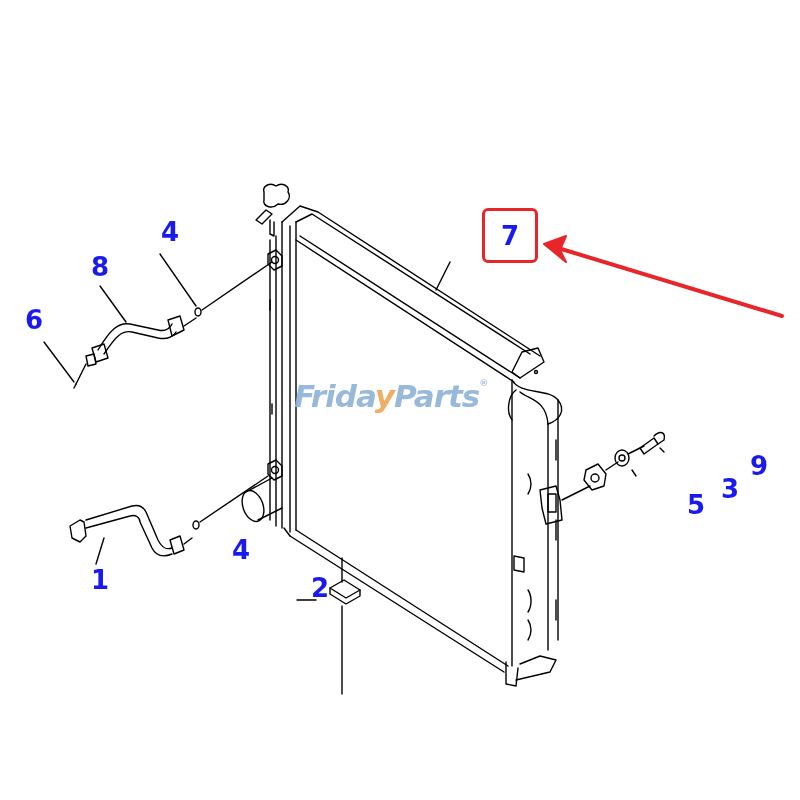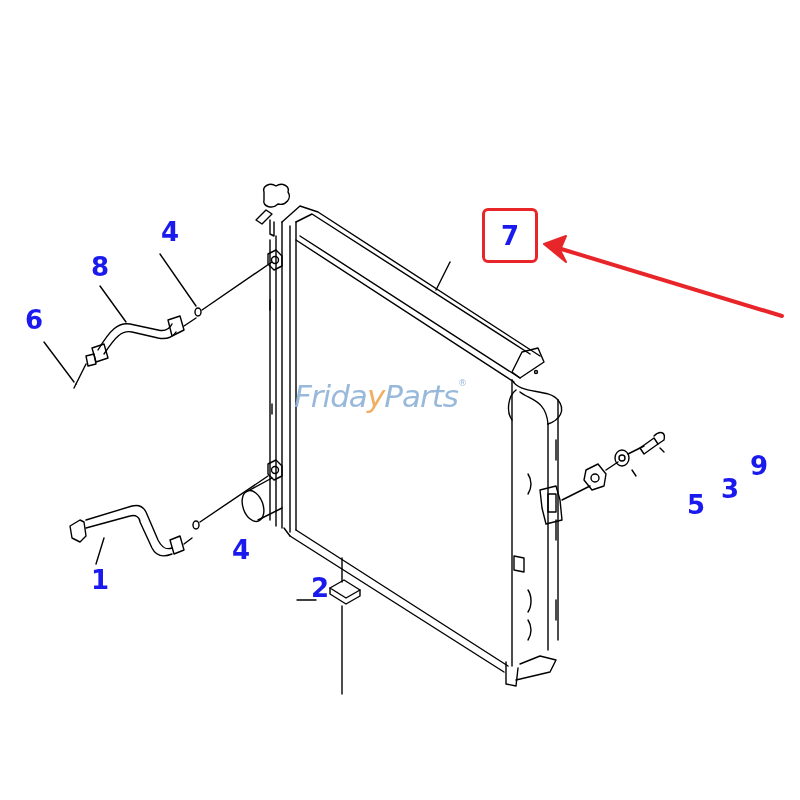--- a/index.html
+++ b/index.html
@@ -10,21 +10,21 @@
       font-weight: bold; font-size: 26px; line-height: 1; transform: translate(-50%, -50%);
       cursor: pointer;
     }
     .highlight-box {
       position: absolute; left: 482px; top: 208px; width: 56px; height: 55px;
       border: 3px solid #e8262a; border-radius: 6px; box-sizing: border-box; background: #fff;
     }
     .highlight-box .callout { left: 50%; top: 50%; position: absolute; }
     .watermark {
       position: absolute; left: 294px; top: 378px; font-family: "DejaVu Sans", sans-serif;
-      font-weight: normal; font-style: italic; font-size: 31px; letter-spacing: -1px;
+      font-weight: bold; font-style: italic; font-size: 31px; letter-spacing: -1px;
       color: #8fb2d8; opacity: 0.9; white-space: nowrap;
     }
     .watermark .reg { font-size: 9px; vertical-align: top; font-style: normal; }
   </style>
 </head>
 <body>
 
 <svg id="diagram" viewBox="0 0 800 800" xmlns="http://www.w3.org/2000/svg">
   <g fill="none" stroke="#000" stroke-width="1.4" stroke-linejoin="round" stroke-linecap="round">
 

